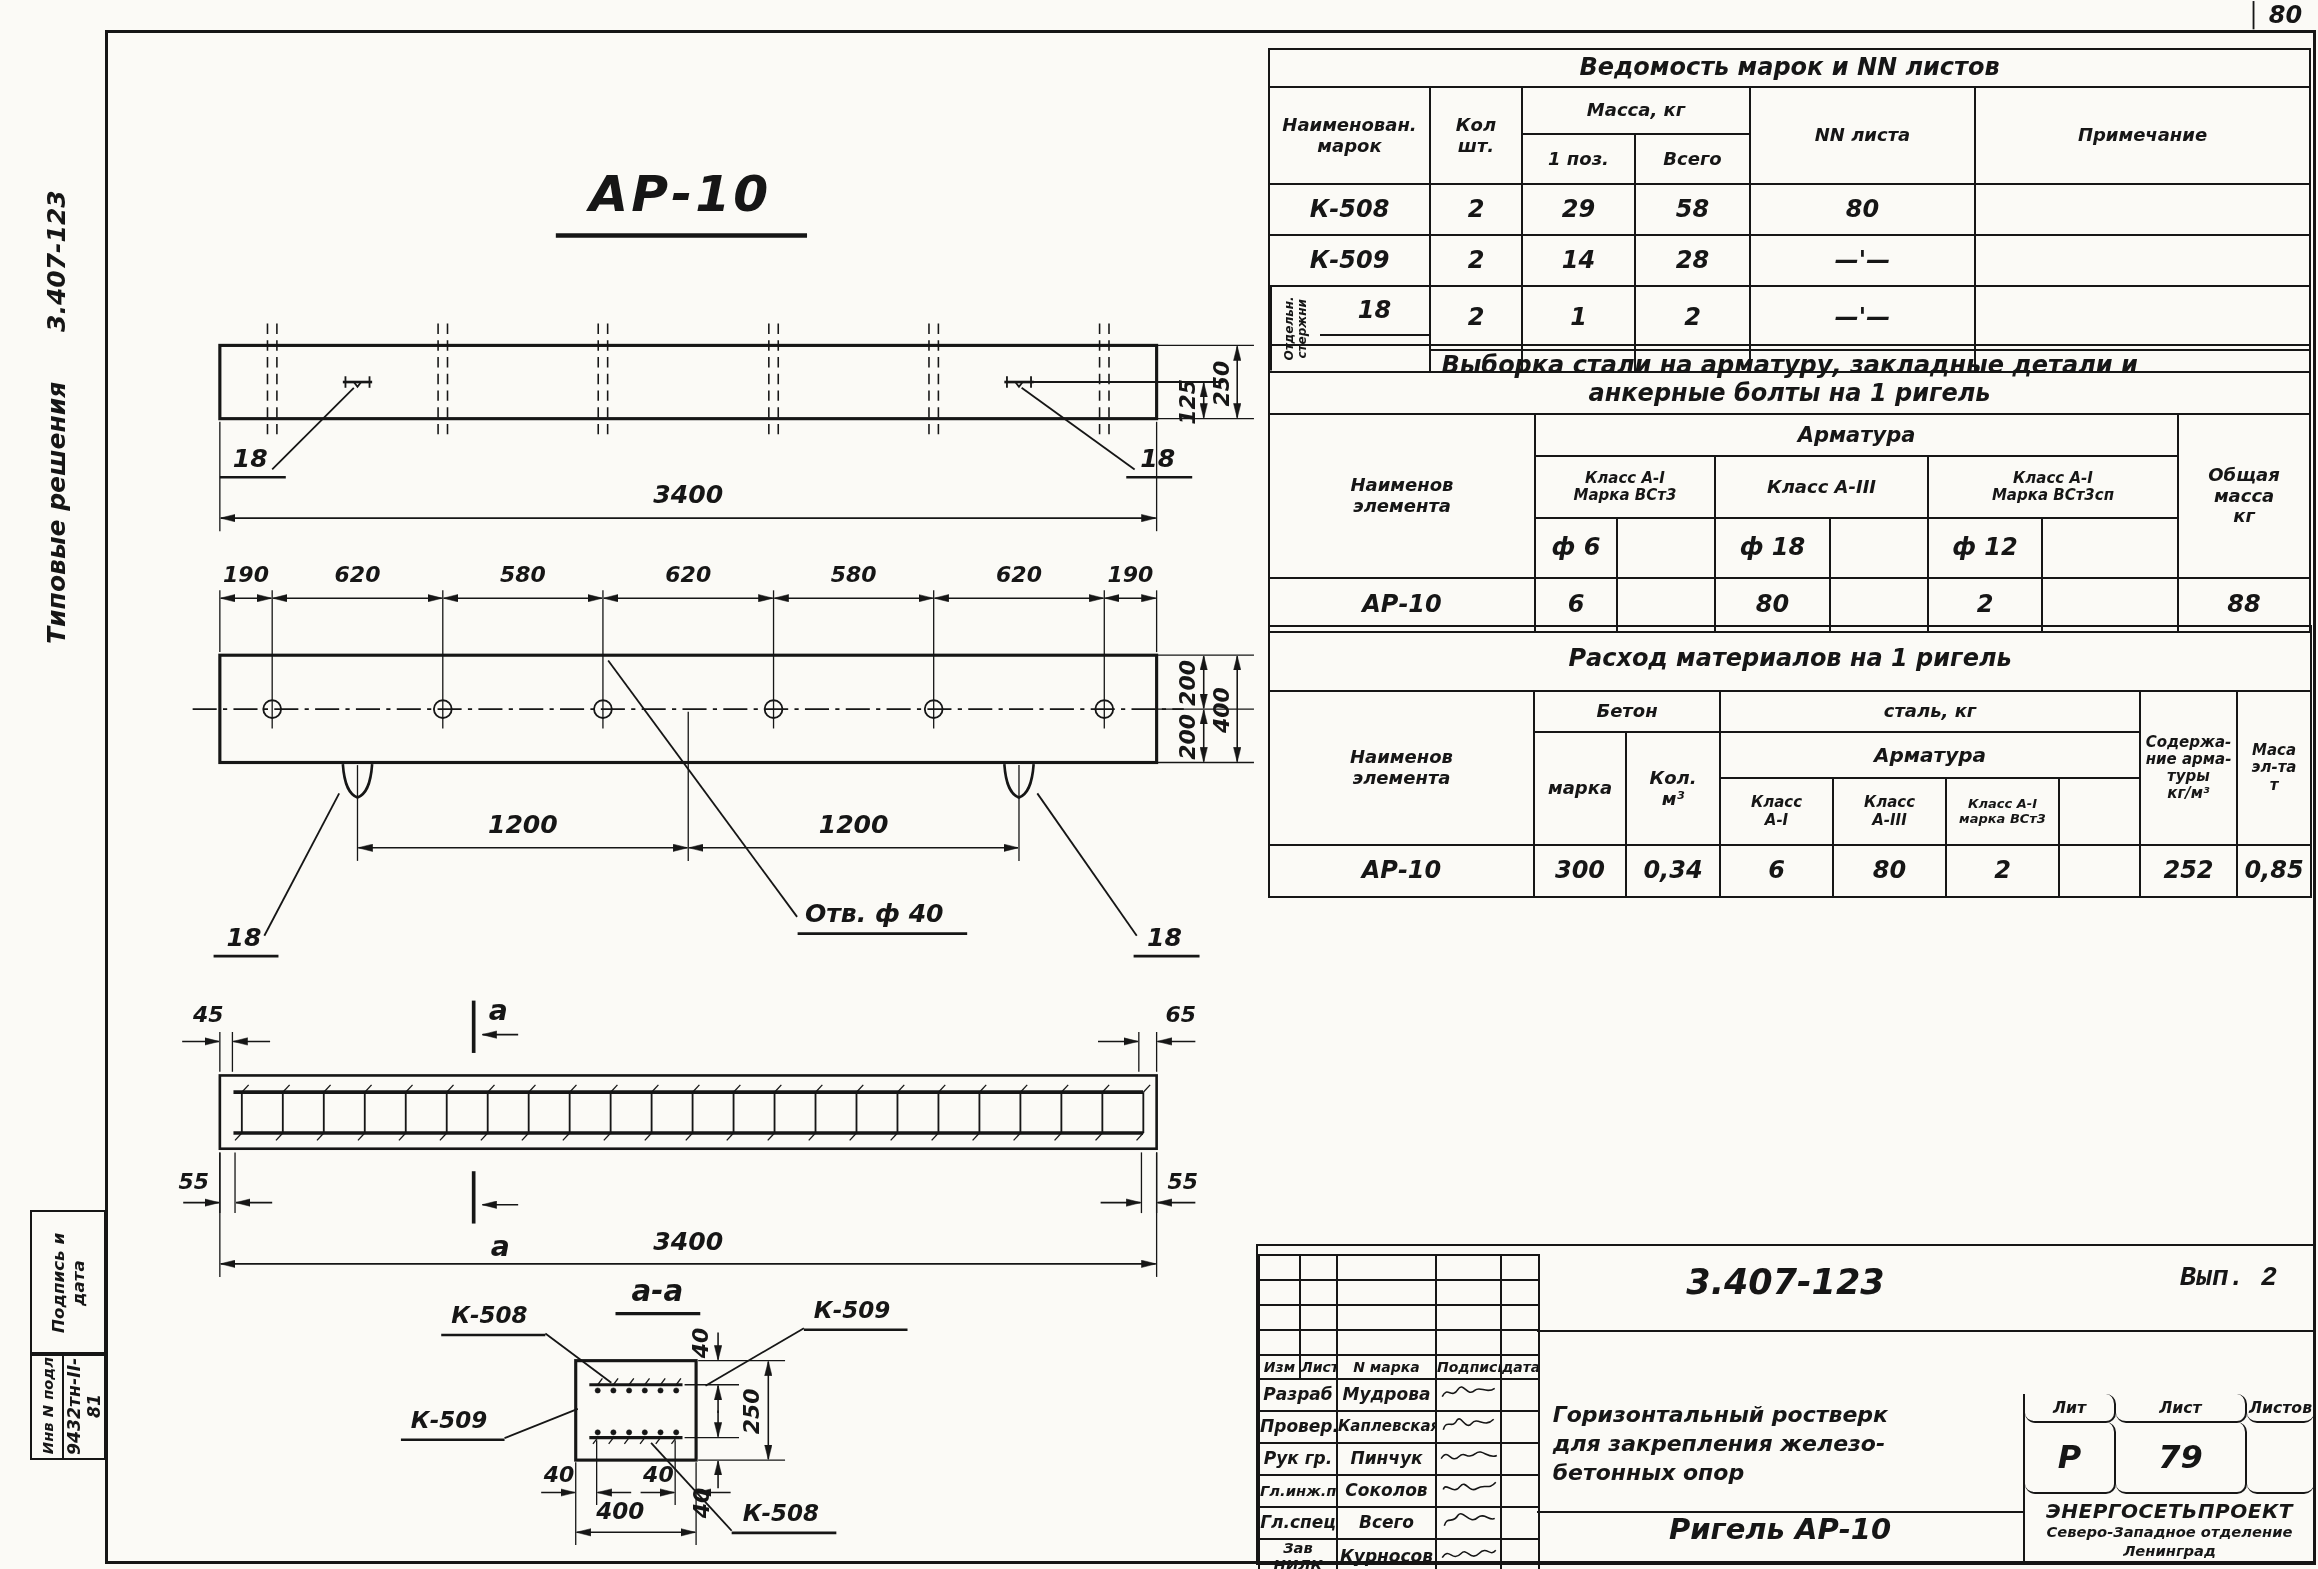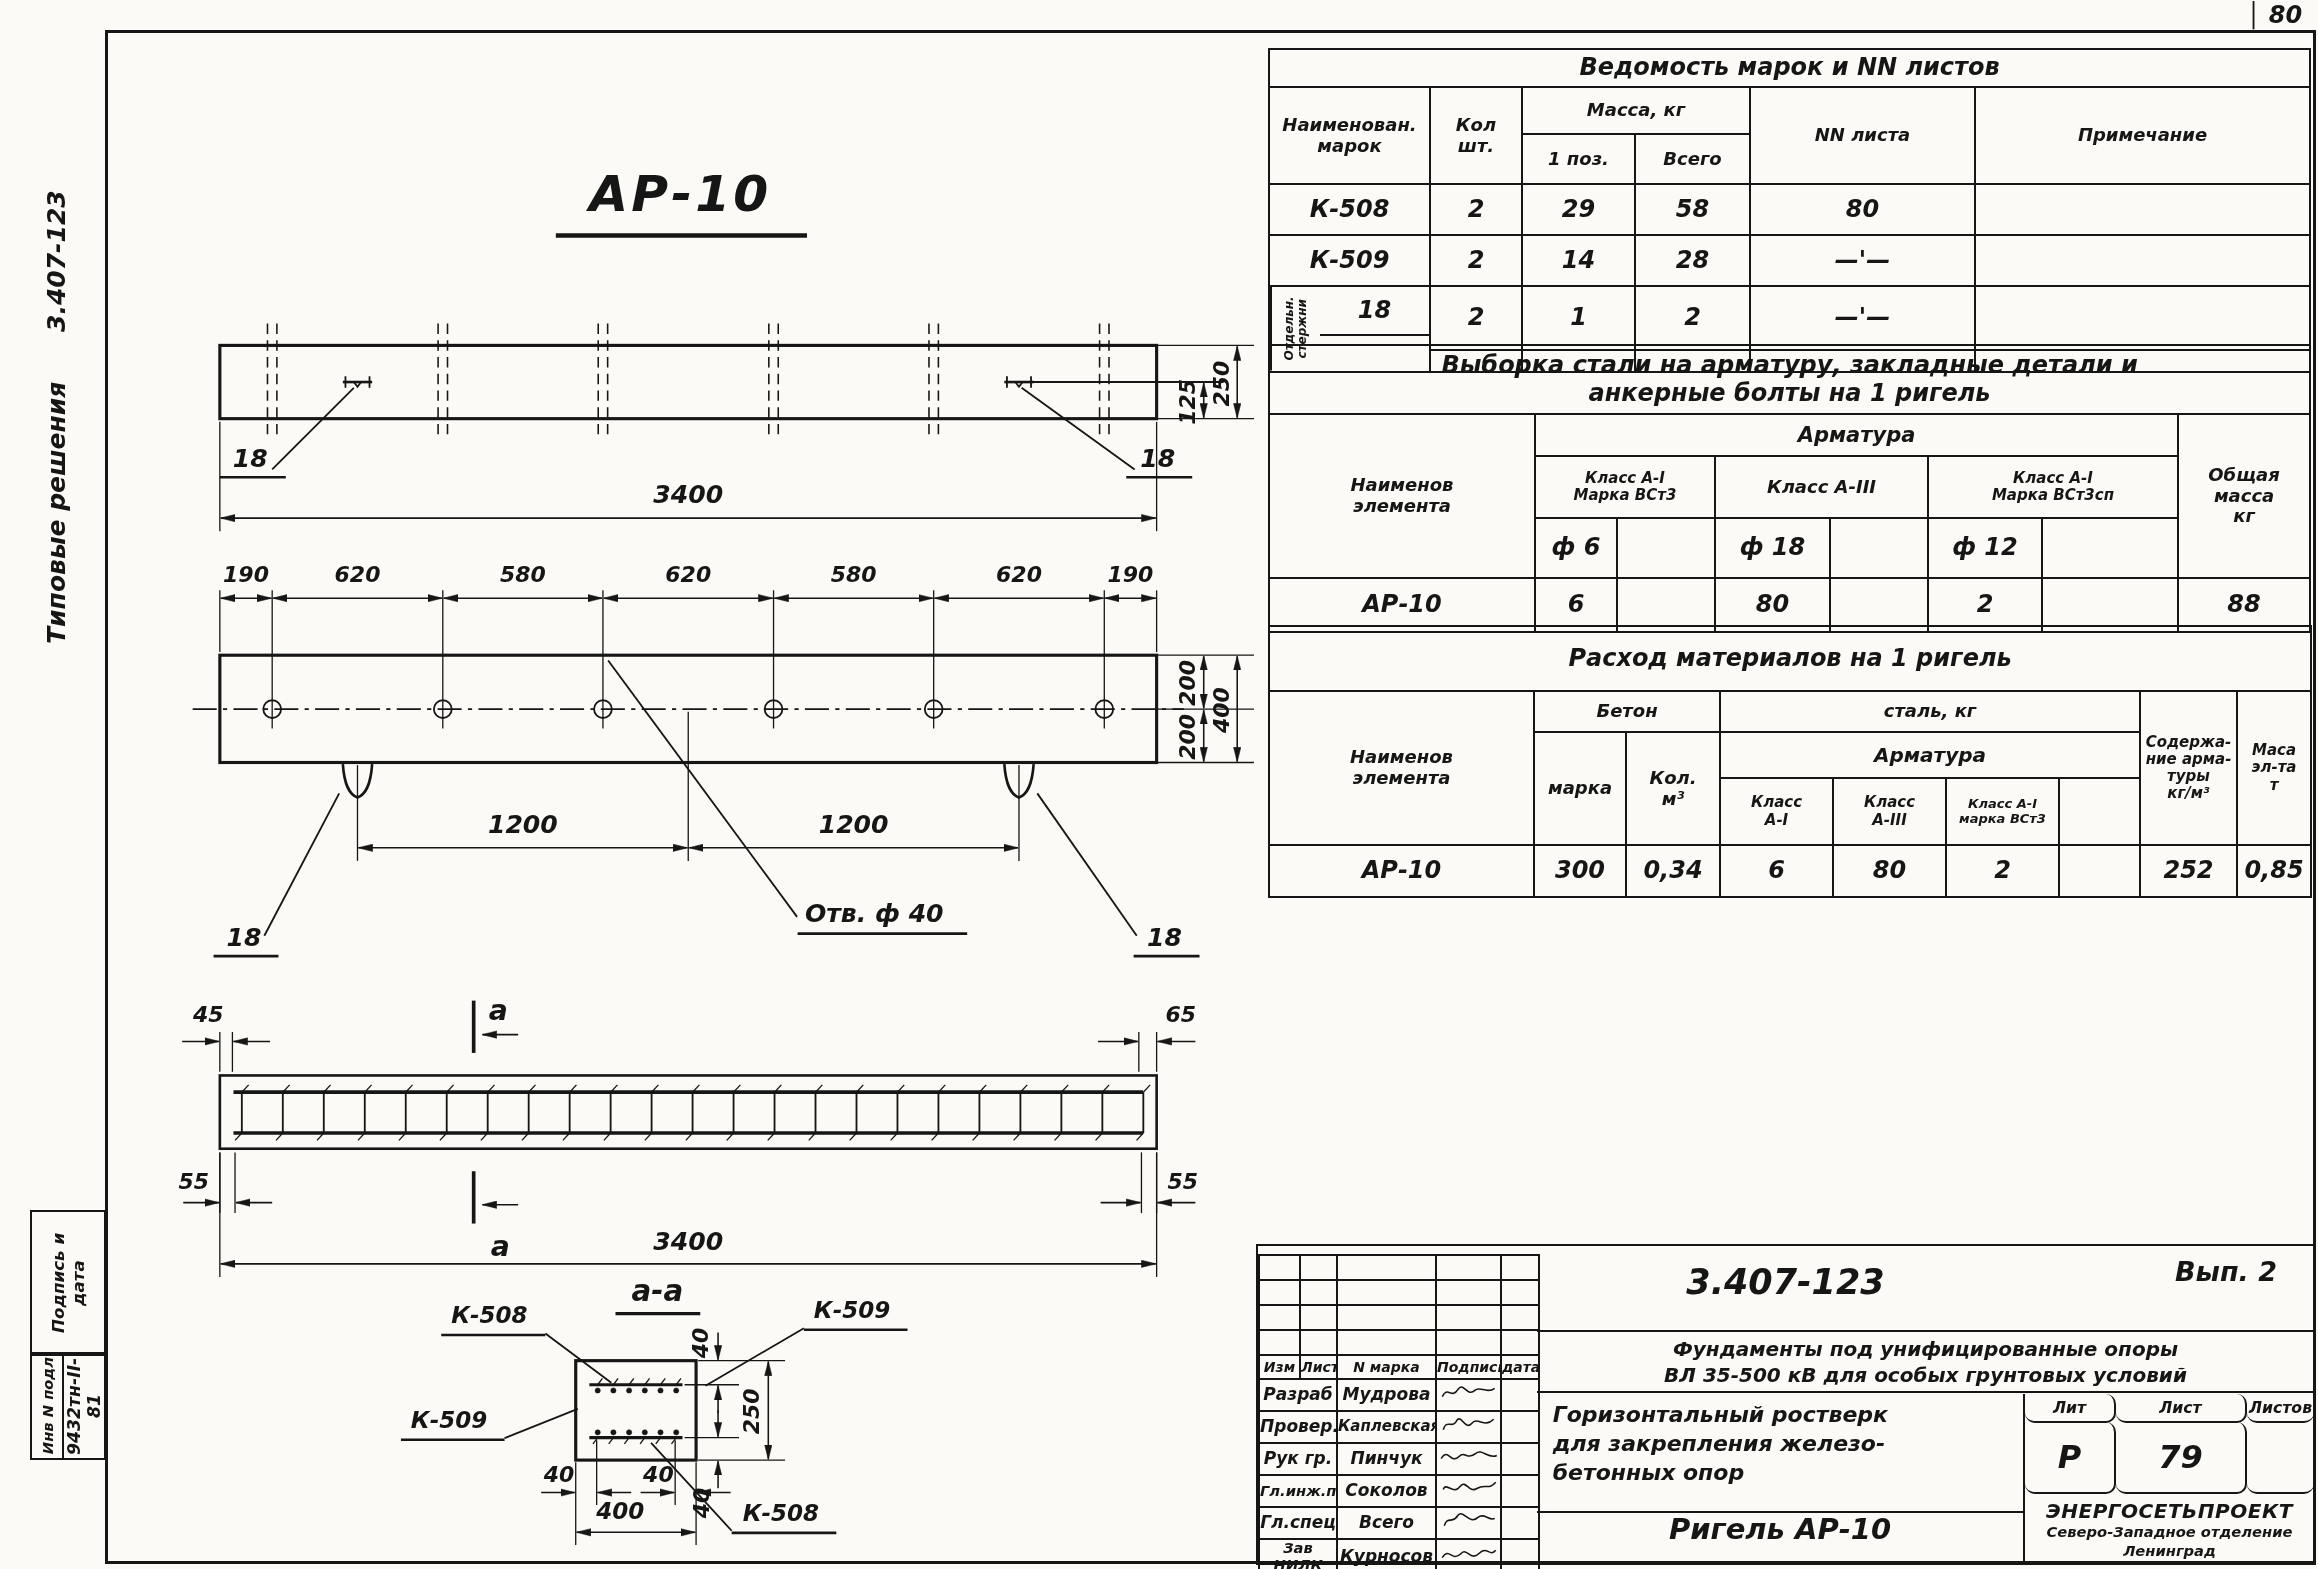--- a/index.html
+++ b/index.html
@@ -42,21 +42,21 @@
   .stamp{position:absolute;border:2.1px solid #161616;display:flex;align-items:center;justify-content:center;}
   .stamp .vtext{font-size:16.7px;font-style:italic;font-weight:bold;text-align:center;}
   
   #tb{position:absolute;left:1256px;top:1244px;width:1056px;height:317px;border:2.6px solid #161616;}
   #tb .abs{position:absolute;box-sizing:border-box;}
   #tbl-left{left:0;top:8px;}
   #tbl-left td{font-size:17px;}
   .sigcell svg{position:static;}
   #tb-doc{left:279px;top:0;width:777px;height:86px;border-bottom:2.1px solid #161616;}
   #tb-docnum{position:absolute;left:0;top:15.7px;width:497px;text-align:center;font-size:35px;font-style:italic;font-weight:bold;}
-  #tb-issue{position:absolute;right:37px;top:10px;font-size:27px;font-style:italic;font-weight:bold;}
+  #tb-issue{position:absolute;right:37px;top:17px;font-size:27px;font-style:italic;font-weight:bold;font-family:Liberation Mono, monospace;}
   #tb-proj{left:279px;top:86px;width:777px;height:61px;border-bottom:2.1px solid #161616;
            display:flex;align-items:center;justify-content:center;text-align:center;
            font-size:20px;font-style:italic;font-weight:bold;white-space:pre-line;line-height:1.3;}
   #tb-obj{left:279px;top:148px;width:488px;height:119px;border-right:2.1px solid #161616;border-bottom:2.1px solid #161616;
           padding:6.3px 0 0 15.7px;font-size:22px;font-style:italic;font-weight:bold;white-space:pre-line;line-height:1.32;}
   #tb-riegel{left:279px;top:249px;width:488px;height:68px;border-right:2.1px solid #161616;
              display:flex;align-items:center;justify-content:center;font-size:29px;font-style:italic;font-weight:bold;}
   .litcell{border-right:2.1px solid #161616;border-bottom:2.1px solid #161616;display:flex;align-items:center;justify-content:center;
            font-style:italic;font-weight:bold;box-sizing:border-box;height:100%;border-radius:10px;}
   #tb-lith{left:767px;top:148px;width:289px;height:29px;display:flex;font-size:15.7px;}
@@ -701,22 +701,20 @@
               </svg></td>
         <td></td>
       </tr>
     </tbody>
       </table>
 
     <div id="tb-doc" class="abs">
       <div id="tb-docnum">3.407-123</div>
       <div id="tb-issue">Вып. 2</div>
     </div>
-    <div id="tb-proj" class="abs">Фундаменты под  унифицированные  опоры
-ВЛ 35-500 кВ для особых грунтовых условий</div>
     <div id="tb-obj" class="abs">Горизонтальный ростверк
 для закрепления железо-
 бетонных опор</div>
     <div id="tb-riegel" class="abs">Ригель АР-10</div>
     <div id="tb-lith" class="abs">
       <div class="litcell" style="width:91px">Лит</div>
       <div class="litcell" style="width:131px">Лист</div>
       <div class="litcell" style="width:67px;border-right:none">Листов</div>
     </div>
     <div id="tb-litv" class="abs">

